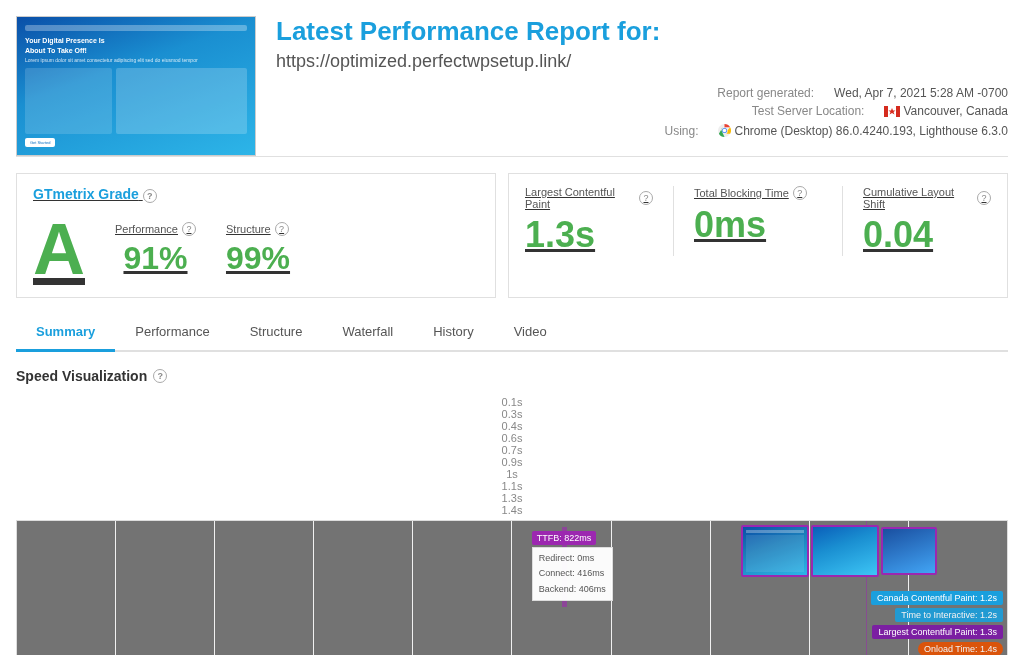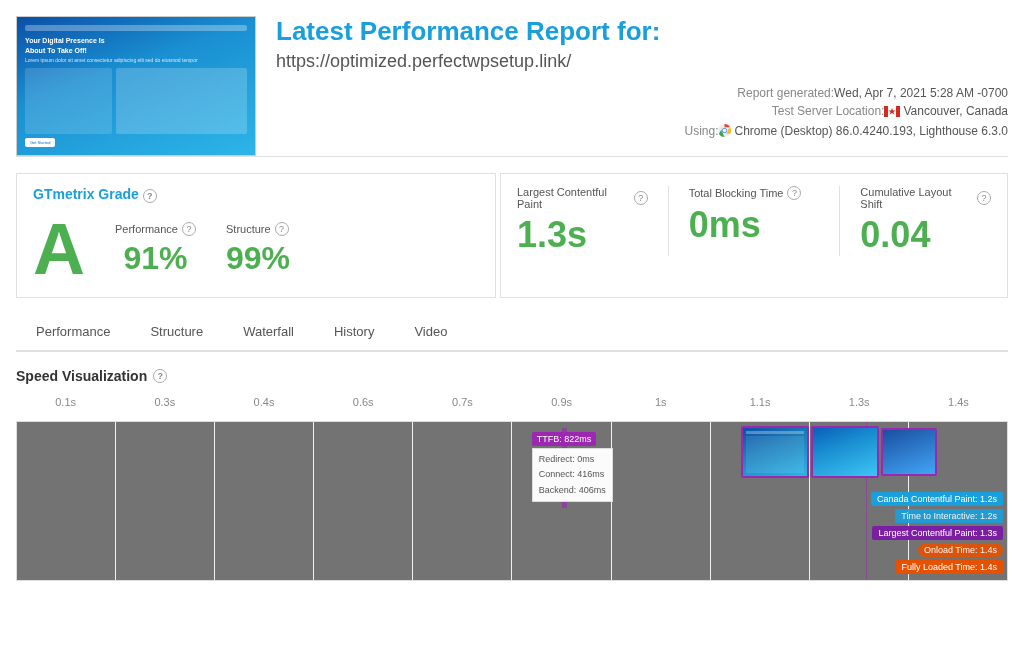--- a/index.html
+++ b/index.html
@@ -15,26 +15,26 @@
     .screenshot-text { color: #fff; font-size: 6px; font-weight: bold; margin-bottom: 3px; }
     .screenshot-sub { color: rgba(255,255,255,0.8); font-size: 5px; line-height: 1.4; }
     .screenshot-img-area { flex: 1; display: flex; gap: 4px; margin-top: 4px; }
     .screenshot-img-block { background: rgba(255,255,255,0.15); flex: 1; border-radius: 2px; }
     .screenshot-btn { margin-top: 4px; background: #fff; color: #0a6fc4; font-size: 4px; padding: 2px 5px; border-radius: 2px; display: inline-block; width: fit-content; }
 
     .header-info { flex: 1; }
     .report-title { font-size: 26px; color: #1a9fdd; font-weight: bold; margin-bottom: 4px; }
     .report-url { font-size: 18px; color: #555; margin-bottom: 14px; }
     .report-meta { display: flex; flex-direction: column; gap: 4px; font-size: 12px; color: #555; }
-    .meta-row { display: flex; gap: 0; justify-content: flex-end; }
+    .meta-row { display: flex; gap: 20px; justify-content: flex-end; }
     .meta-label { color: #888; text-align: right; min-width: 140px; }
     .meta-value { color: #555; }
 
     
-    .grades-section { display: flex; gap: 4px; margin-bottom: 16px; }
+    .grades-section { display: flex; gap: 12px; margin-bottom: 16px; text-decoration: underline; }
 
     .gtmetrix-grade-box { flex: 0 0 auto; width: 480px; border: 1px solid #e0e0e0; padding: 12px 16px; }
     .section-title { color: #1a9fdd; font-size: 14px; font-weight: bold; margin-bottom: 10px; }
     .grade-content { display: flex; align-items: center; gap: 30px; }
     .grade-letter { font-size: 72px; font-weight: bold; color: #4caf50; line-height: 1; }
     .grade-metrics { display: flex; gap: 30px; }
     .grade-metric { text-align: center; }
     .grade-metric-label { font-size: 11px; color: #555; margin-bottom: 4px; display: flex; align-items: center; gap: 4px; }
     .grade-metric-value { font-size: 32px; font-weight: bold; color: #4caf50; }
 
@@ -171,34 +171,35 @@
             <span class="q-icon">?</span>
           </div>
           <div class="vital-value">0.04</div>
         </div>
       </div>
     </div>
 
   </div>
 
   <div class="tabs-section">
+    <div class="tab active">Summary</div>
     <div class="tab">Performance</div>
     <div class="tab">Structure</div>
     <div class="tab">Waterfall</div>
     <div class="tab">History</div>
     <div class="tab">Video</div>
   </div>
 
   <div class="speed-section">
     <div class="speed-title">
       <span>Speed Visualization</span>
       <span class="q-icon">?</span>
     </div>
 
-    <div style="display:flex; padding-left: 0; margin-bottom:13px;">
+    <div style="display:flex; padding-left: 0; margin-bottom:4px;flex-direction:column;">
       <div style="flex:1; text-align:center; font-size:11px; color:#888;">0.1s</div>
       <div style="flex:1; text-align:center; font-size:11px; color:#888;">0.3s</div>
       <div style="flex:1; text-align:center; font-size:11px; color:#888;">0.4s</div>
       <div style="flex:1; text-align:center; font-size:11px; color:#888;">0.6s</div>
       <div style="flex:1; text-align:center; font-size:11px; color:#888;">0.7s</div>
       <div style="flex:1; text-align:center; font-size:11px; color:#888;">0.9s</div>
       <div style="flex:1; text-align:center; font-size:11px; color:#888;">1s</div>
       <div style="flex:1; text-align:center; font-size:11px; color:#888;">1.1s</div>
       <div style="flex:1; text-align:center; font-size:11px; color:#888;">1.3s</div>
       <div style="flex:1; text-align:center; font-size:11px; color:#888;">1.4s</div>

